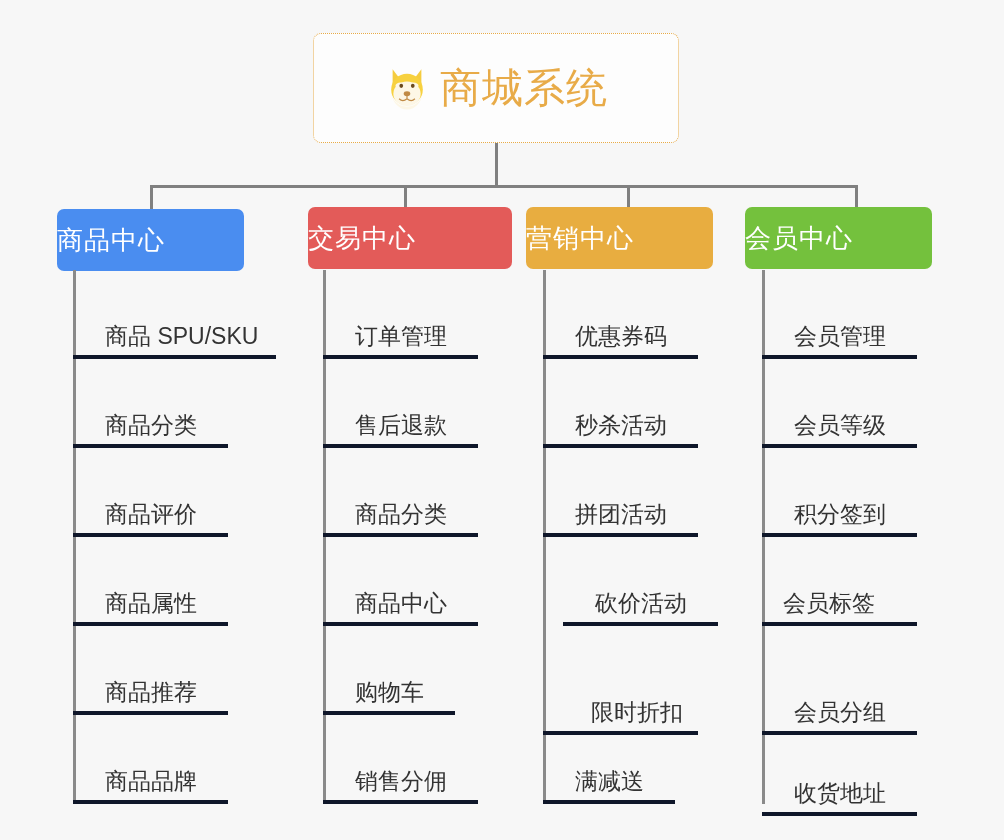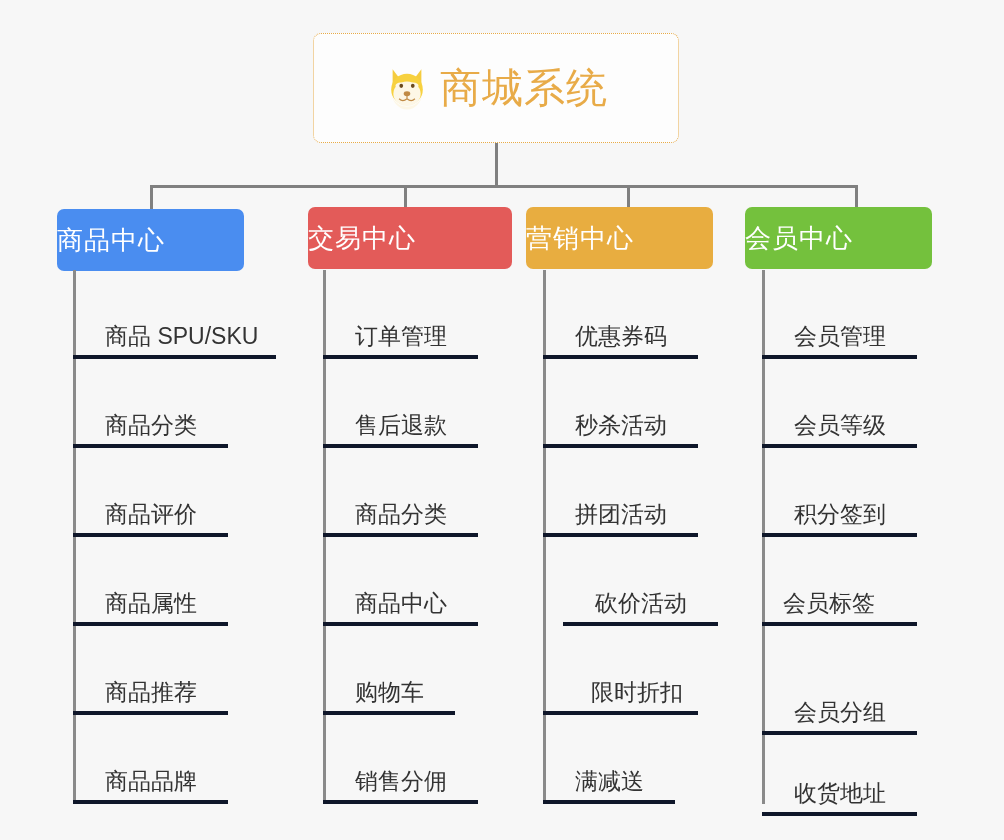--- a/index.html
+++ b/index.html
@@ -199,21 +199,21 @@
       </div>
     <div class="leaf" style="top:89px;  width:155px;">
         <span class="leaf-label">秒杀活动</span>
       </div>
     <div class="leaf" style="top:178px; width:155px;">
         <span class="leaf-label">拼团活动</span>
       </div>
     <div class="leaf" style="top:267px; width:155px;margin-left:20px;">
         <span class="leaf-label">砍价活动</span>
       </div>
-    <div class="leaf" style="top:356px; width:155px;padding-left:48px;">
+    <div class="leaf" style="top:376px; width:155px;padding-left:48px;">
         <span class="leaf-label">限时折扣</span>
       </div>
     <div class="leaf" style="top:445px; width:132px;">
         <span class="leaf-label">满减送</span>
       </div>
   </div>
 
   <div class="branch" style="left:762px; width:185px;">
     <div class="trunk" style="height:534px;"></div>
     <div class="leaf" style="top:0px;   width:155px;">

